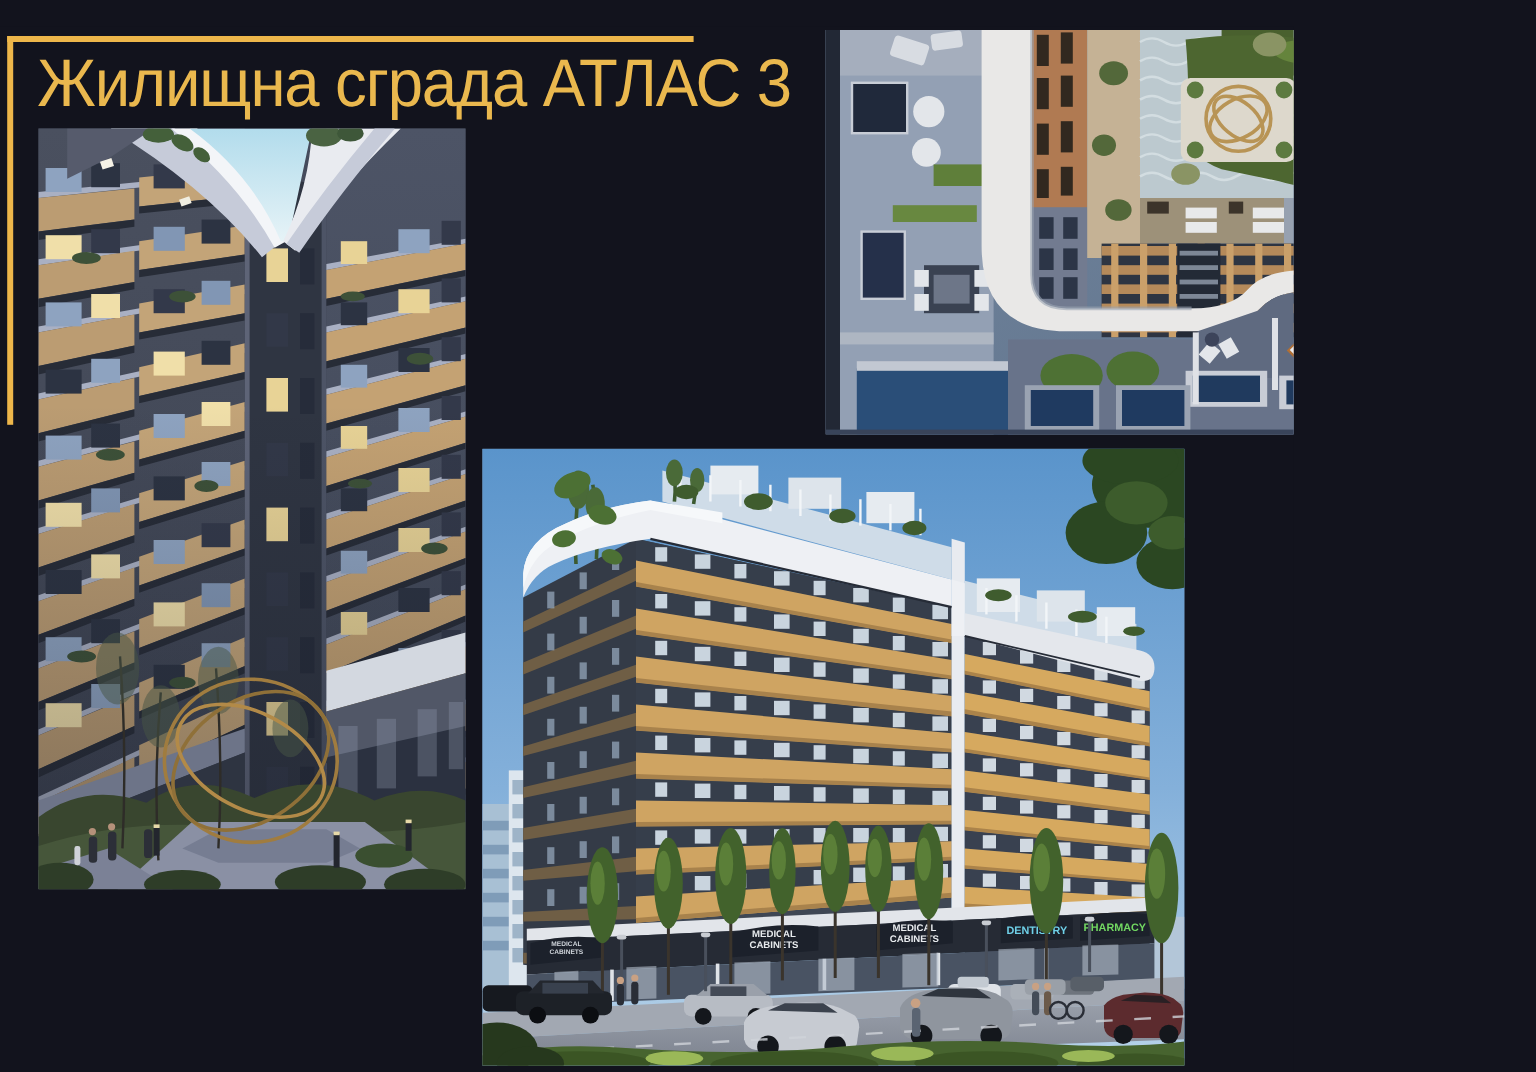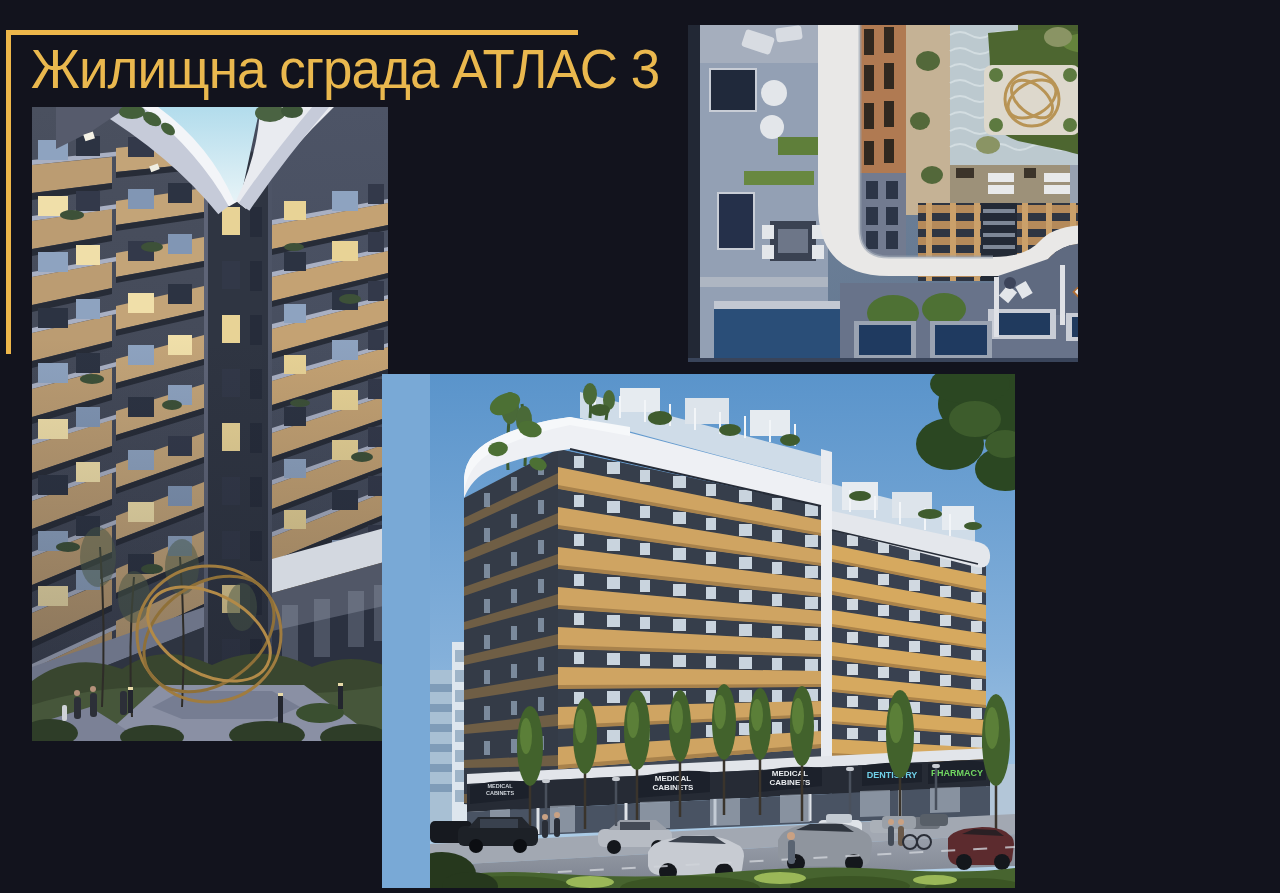--- a/index.html
+++ b/index.html
@@ -604,21 +604,21 @@
         <polygon points="540,214 592,258 592,268 534,222"></polygon>
         <rect x="534" y="214" width="6" height="56"></rect>
       </g>
 
       <path d="M452 302 L592 290 L592 337 L452 337 Z" fill="#2c4a6f"></path>
 
       <rect x="0" y="333" width="592" height="4" fill="#39445a"></rect>
     </svg>
   </div>
 
-  <div class="abs" style="left:382px;top:352px;width:585px;height:514px;background:#79a9d6;padding-left:48px;" id="ph3">
+  <div class="abs" style="left:402px;top:352px;width:585px;height:514px;background:#79a9d6;" id="ph3">
     <svg width="585" height="514" viewBox="0 0 585 514" xmlns="http://www.w3.org/2000/svg">
       <defs>
         <linearGradient id="p3sky" x1="0" y1="0" x2="0" y2="1">
           <stop offset="0" stop-color="#5a94cb"></stop>
             <stop offset="0.55" stop-color="#84b0da"></stop>
             <stop offset="1" stop-color="#b7d3e9"></stop>
         </linearGradient>
         <linearGradient id="p3road" x1="0" y1="0" x2="0" y2="1">
           <stop offset="0" stop-color="#9aa0ab"></stop>
             <stop offset="1" stop-color="#7c828e"></stop>

